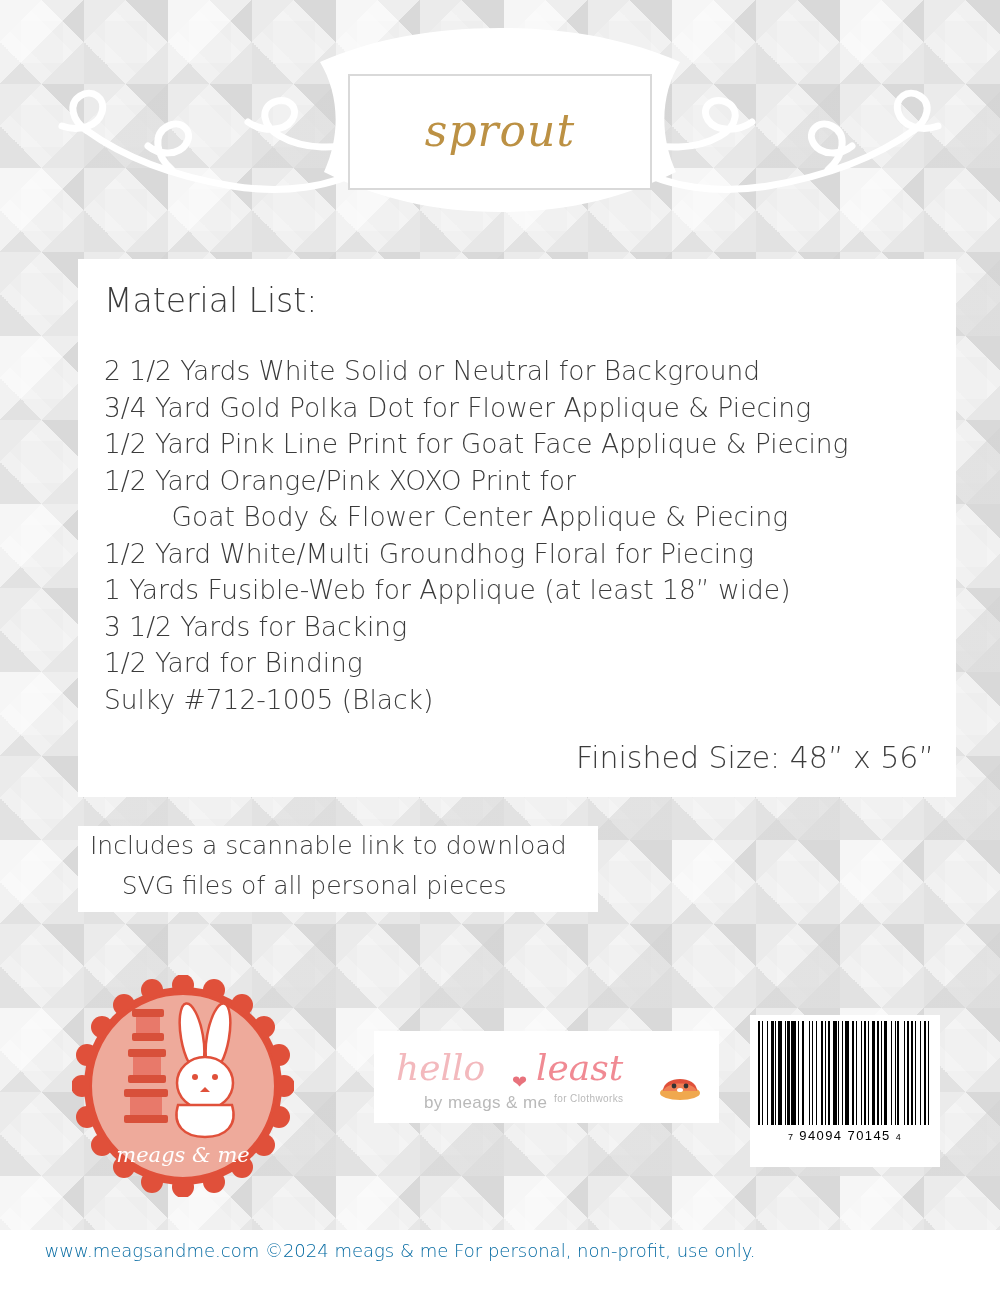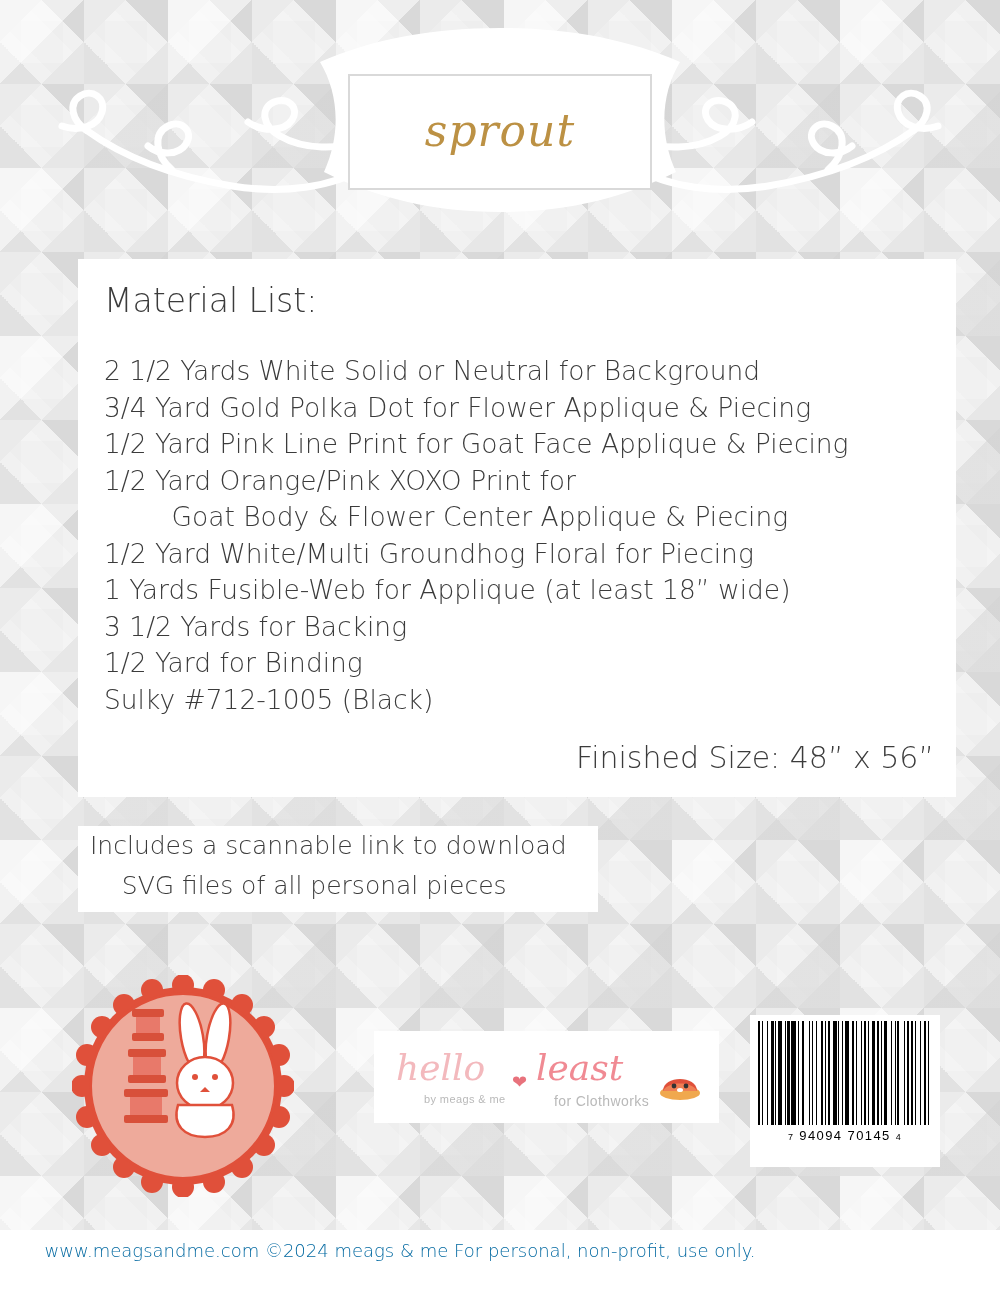--- a/index.html
+++ b/index.html
@@ -227,29 +227,29 @@
     top: 16px;
     font-family: "DejaVu Serif", serif;
     font-style: italic;
     font-size: 36px;
     color: #f08a93;
   }
   .spring-sub {
     position: absolute;
     left: 50px;
     top: 62px;
-    font-size: 11px;
+    font-size: 17px;
     color: #b9b9b9;
     letter-spacing: 0.4px;
   }
   .spring-sub2 {
     position: absolute;
     left: 180px;
     top: 62px;
-    font-size: 14px;
+    font-size: 10px;
     color: #b9b9b9;
     letter-spacing: 0.4px;
   }
   .fox-icon {
     position: absolute;
     right: 16px;
     top: 26px;
     width: 46px;
     height: 44px;
   }
@@ -410,20 +410,21 @@
         <ellipse cx="112" cy="36" rx="11" ry="34" fill="#ffffff" stroke="#e0503a" stroke-width="2.5" transform="rotate(10 112 36)"></ellipse>
 
         <ellipse cx="99" cy="82" rx="28" ry="26" fill="#ffffff" stroke="#e0503a" stroke-width="2.5"></ellipse>
         <circle cx="89" cy="76" r="3" fill="#e0503a"></circle>
         <circle cx="109" cy="76" r="3" fill="#e0503a"></circle>
         <path d="M99 86 l-5 5 h10 z" fill="#e0503a"></path>
 
         <path d="M72 104 C 66 124, 78 136, 99 136 C 120 136, 132 124, 126 104 Z" fill="#ffffff" stroke="#e0503a" stroke-width="2.5"></path>
       </g>
     </svg>
+    <div class="badge-text">meags &amp; me</div>
   </div>
 
   <div class="spring-card">
     <span class="spring-hello">hello</span>
     <span class="spring-heart">❤</span>
     <span class="spring-spring">least</span>
     <span class="spring-sub">by meags &amp; me</span>
     <span class="spring-sub2">for Clothworks</span>
     <svg class="fox-icon" viewBox="0 0 46 44">
       <ellipse cx="23" cy="36" rx="20" ry="7" fill="#f0a84e"></ellipse>

